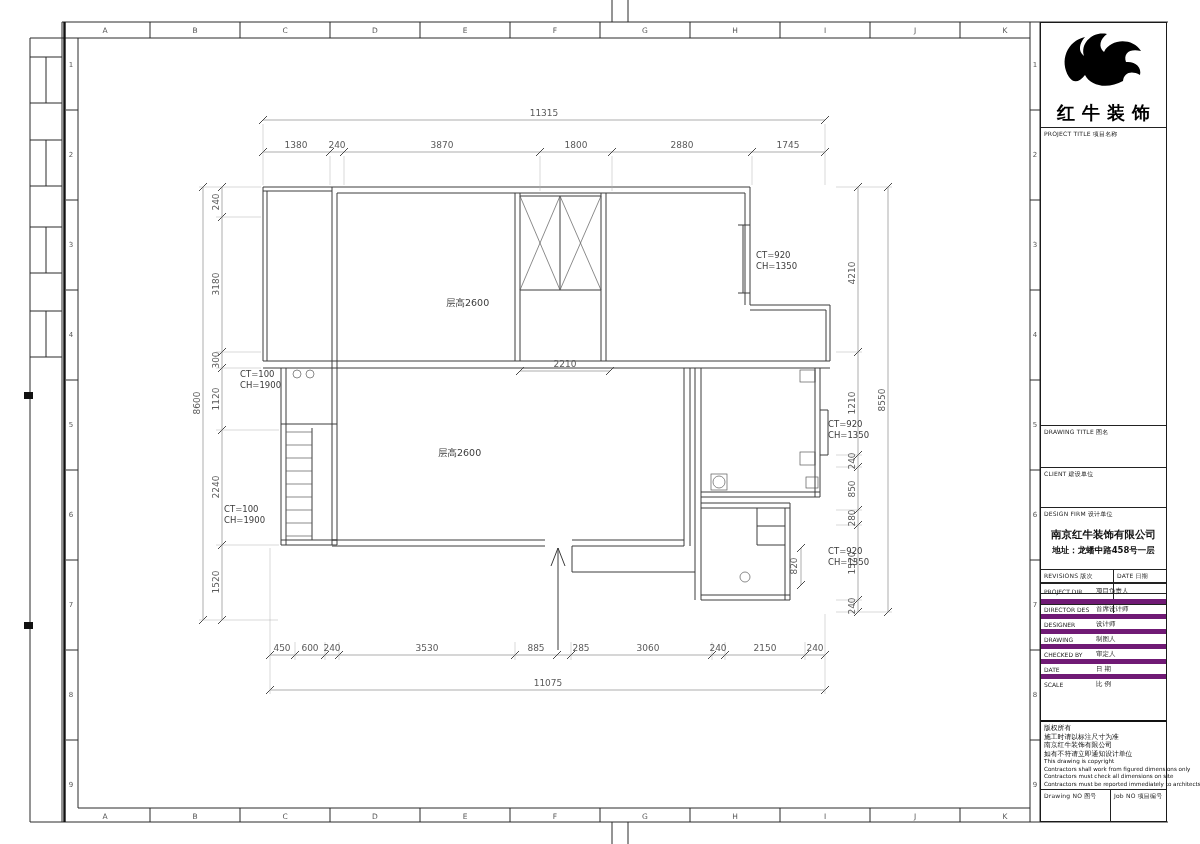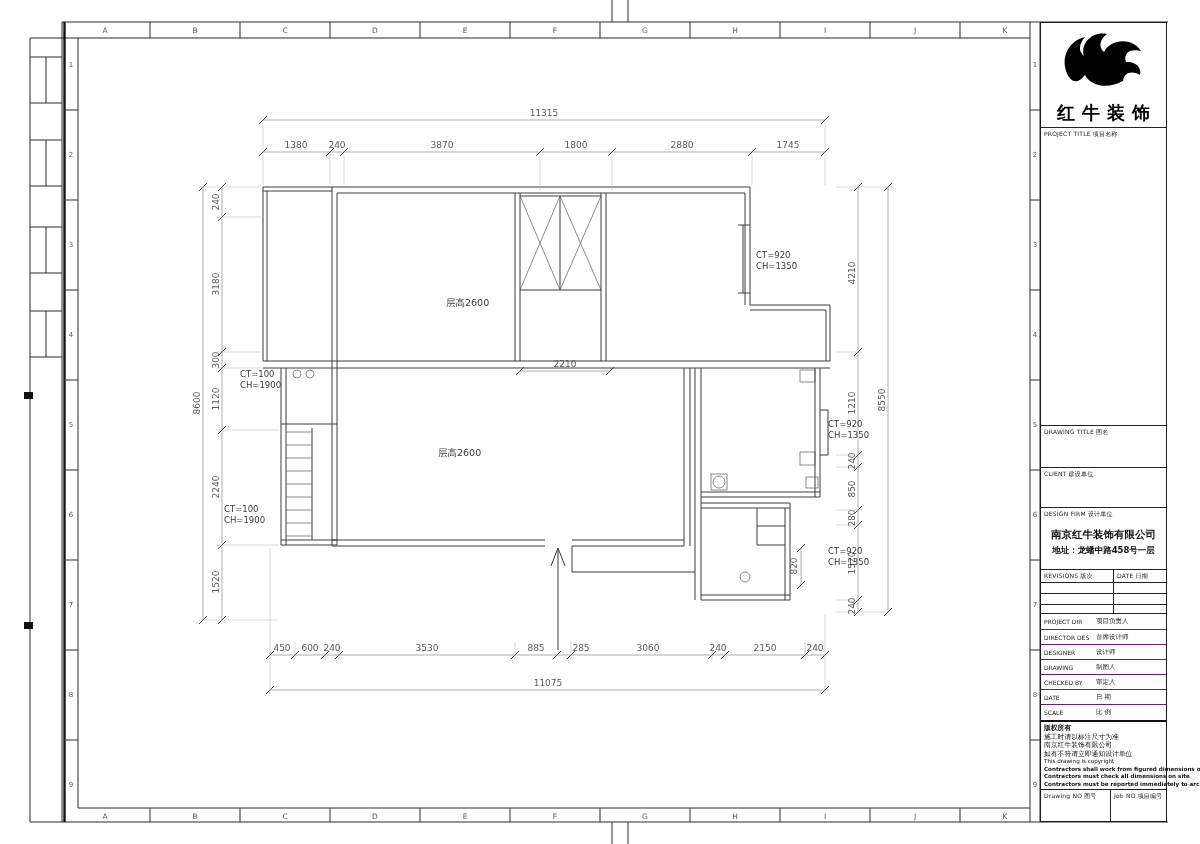--- a/index.html
+++ b/index.html
@@ -31,28 +31,28 @@
       border:1.5px solid #1a1a1a;box-sizing:border-box;}
   .tb .sec{position:absolute;left:0;right:0;border-top:1px solid #222;box-sizing:border-box;}
   .tb .lab{font-size:6px;color:#222;padding:2px 2px 0 3px;letter-spacing:.2px;white-space:nowrap;}
   .tb-brand{position:absolute;top:78px;left:0;right:0;text-align:center;
             font-family:"Liberation Serif","DejaVu Serif",serif;font-weight:bold;
             font-size:18px;letter-spacing:7px;padding-left:7px;color:#000;white-space:nowrap;}
   .firm{font-size:10.5px;font-weight:bold;text-align:center;margin-top:9px;color:#111;}
   .addr{font-size:8.5px;font-weight:bold;text-align:center;margin-top:3px;color:#111;}
   .rev-v{position:absolute;left:72px;top:0;bottom:0;width:1px;background:#222;}
   .rev-h{position:absolute;left:0;right:0;height:1px;background:#222;}
-  .prow{display:flex;border-top:1px solid #701a75;height:15px;align-items:center;box-sizing:border-box;}
+  .prow{display:flex;border-top:5px solid #701a75;height:15px;align-items:center;box-sizing:border-box;}
   .prow:first-child{border-top:none;}
   .prow .en{width:52px;font-size:6px;padding-left:3px;color:#222;white-space:nowrap;}
   .prow .zh{font-size:6.5px;color:#222;white-space:nowrap;}
   .notes{position:absolute;top:697px;left:0;right:0;border-top:2px solid #111;padding:2px 0 0 3px;}
   .notes .nz{font-size:6.8px;line-height:8.6px;color:#111;white-space:nowrap;}
   .notes .ne{font-size:5.6px;line-height:7.4px;color:#111;white-space:nowrap;}
-  .notes .nb{font-weight:bold;}
+  .notes .nb{font-weight:normal;}
   .tbot{position:absolute;top:766px;bottom:0;left:0;right:0;border-top:1px solid #222;}
   .tbot .cell{position:absolute;top:0;bottom:0;}
   .tbot .c1{left:0;width:69px;border-right:1px solid #222;}
   .tbot .c2{left:70px;right:0;}
 </style>
 </head>
 <body>
 
 <div id="page">
 
@@ -269,21 +269,21 @@
 
     <div class="sec" style="top:546px;height:44px">
       <div class="rev-v"></div>
       <span class="lab" style="position:absolute;left:0;top:0">REVISIONS  版次</span>
       <span class="lab" style="position:absolute;left:73px;top:0">DATE 日期</span>
       <div class="rev-h" style="top:12px"></div>
       <div class="rev-h" style="top:23px"></div>
       <div class="rev-h" style="top:34px"></div>
     </div>
 
-    <div class="sec" style="top:590px;height:105px">
+    <div class="sec" style="top:560px;height:105px">
       <div class="prow">
         <span class="en">PROJECT DIR</span>
         <span class="zh">项目负责人</span>
       </div>
       <div class="prow">
         <span class="en">DIRECTOR DES</span>
         <span class="zh">首席设计师</span>
       </div>
       <div class="prow">
         <span class="en">DESIGNER</span>

